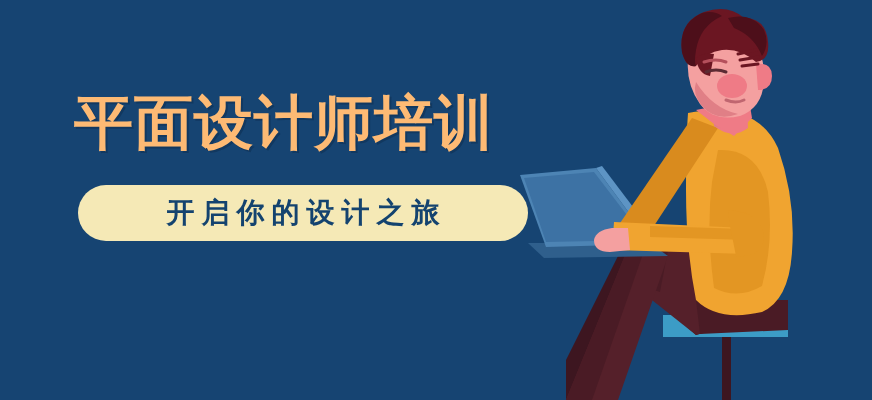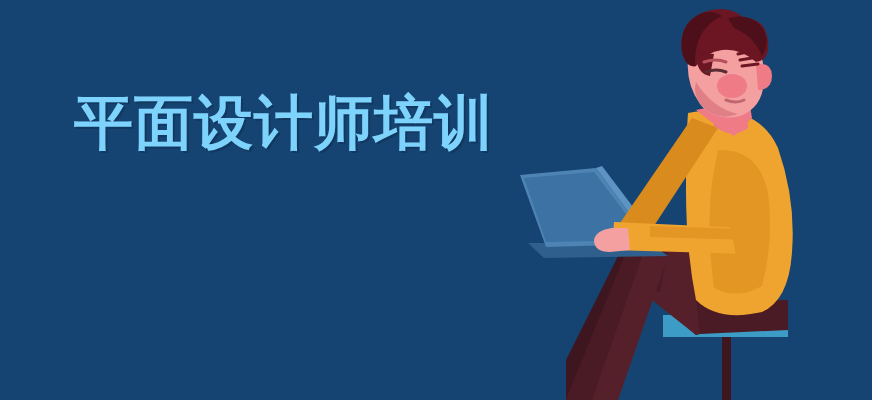--- a/index.html
+++ b/index.html
@@ -28,21 +28,21 @@
   }
 
   .title {
     position: absolute;
     left: 74px;
     top: 91px;
     font-size: 59px;
     line-height: 64px;
     font-weight: 700;
     letter-spacing: 1px;
-    color: #7dd3fc;
+    color: #fdba74;
     white-space: nowrap;
     text-shadow: 2px 2px 0 rgba(10,35,62,0.35);
   }
 
   .pill {
     position: absolute;
     left: 78px;
     top: 185px;
     width: 450px;
     height: 56px;
@@ -86,20 +86,23 @@
 </style>
 </head>
 <body>
 
 <div class="banner">
 
   <div class="text-block">
 
     <div class="title">平面设计师培训</div>
 
+    <div class="pill">
+      <span class="pill-text">开启你的设计之旅</span>
+    </div>
 
   </div>
 
   <div class="illustration">
     <svg viewBox="0 0 372 400" xmlns="http://www.w3.org/2000/svg">
 
       <rect x="222" y="330" width="9" height="70" fill="#3d1620"></rect>
 
       <rect x="163" y="315" width="125" height="22" fill="#3c9cc6"></rect>
 

